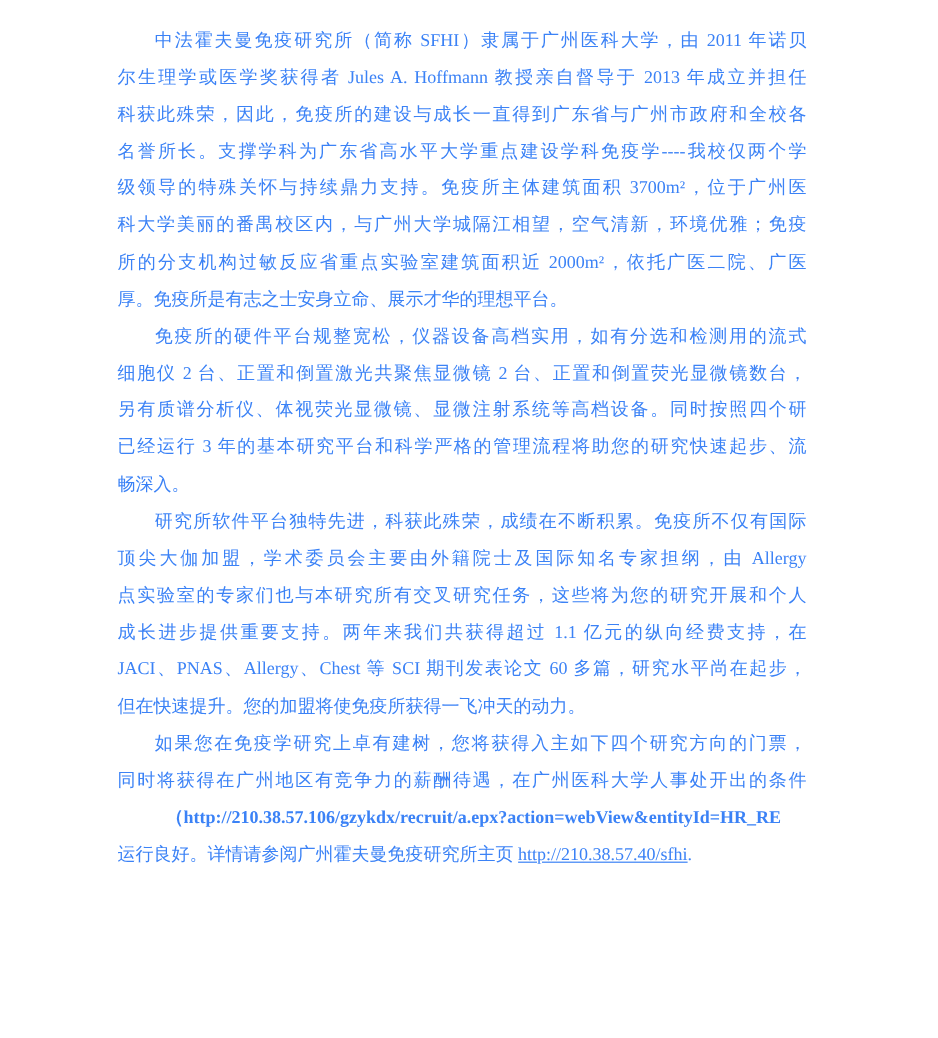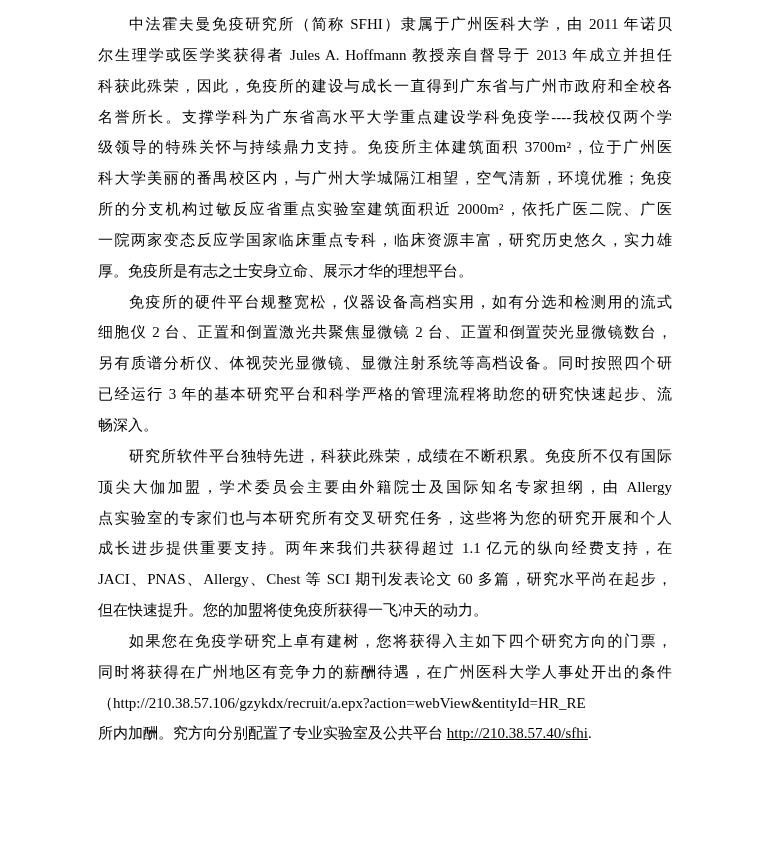--- a/index.html
+++ b/index.html
@@ -11,49 +11,48 @@
     width: 782px;
     height: 865px;
     position: relative;
     overflow: hidden;
     font-family: "Liberation Serif", "DejaVu Serif", serif;
     color: #000000;
   }
   .doc {
     position: absolute;
     left: 98px;
-    top: 9px;
+    top: 19px;
     width: 574px;
     font-size: 15px;
     line-height: 30.85px;
-    color: #000000;
+    color: #3b82f6;
   }
   .para { margin: 0; padding: 0; }
   .line { min-height: 30.85px; white-space: pre-wrap; }
   
   .j { text-align: justify; text-align-last: justify; }
   
   .ind { text-indent: 31px; }
-  .b { font-weight: normal; }
+  .b { font-weight: bold; margin-left: 40px; }
   a.plainlink { color: inherit; text-decoration: underline; cursor: pointer; }
 </style>
 </head>
 <body>
 
 <main class="doc">
 
   <section class="para">
     <div class="line j ind">中法霍夫曼免疫研究所（简称 SFHI）隶属于广州医科大学，由 2011 年诺贝</div>
     <div class="line j">尔生理学或医学奖获得者 Jules A. Hoffmann 教授亲自督导于 2013 年成立并担任</div>
     <div class="line j">科获此殊荣，因此，免疫所的建设与成长一直得到广东省与广州市政府和全校各</div>
     <div class="line j">名誉所长。支撑学科为广东省高水平大学重点建设学科免疫学----我校仅两个学</div>
     <div class="line j">级领导的特殊关怀与持续鼎力支持。免疫所主体建筑面积 3700m²，位于广州医</div>
     <div class="line j">科大学美丽的番禺校区内，与广州大学城隔江相望，空气清新，环境优雅；免疫</div>
     <div class="line j">所的分支机构过敏反应省重点实验室建筑面积近 2000m²，依托广医二院、广医</div>
-    <div class="line j">一院两家变态反应学国家临床重点专科，临床资源丰富，研究历史悠久，实力雄</div>
     <div class="line">厚。免疫所是有志之士安身立命、展示才华的理想平台。</div>
   </section>
 
   <section class="para">
     <div class="line j ind">免疫所的硬件平台规整宽松，仪器设备高档实用，如有分选和检测用的流式</div>
     <div class="line j">细胞仪 2 台、正置和倒置激光共聚焦显微镜 2 台、正置和倒置荧光显微镜数台，</div>
     <div class="line j">另有质谱分析仪、体视荧光显微镜、显微注射系统等高档设备。同时按照四个研</div>
     <div class="line j">已经运行 3 年的基本研究平台和科学严格的管理流程将助您的研究快速起步、流</div>
     <div class="line">畅深入。</div>
   </section>
@@ -64,16 +63,16 @@
     <div class="line j">点实验室的专家们也与本研究所有交叉研究任务，这些将为您的研究开展和个人</div>
     <div class="line j">成长进步提供重要支持。两年来我们共获得超过 1.1 亿元的纵向经费支持，在</div>
     <div class="line j">JACI、PNAS、Allergy、Chest 等 SCI 期刊发表论文 60 多篇，研究水平尚在起步，</div>
     <div class="line">但在快速提升。您的加盟将使免疫所获得一飞冲天的动力。</div>
   </section>
 
   <section class="para">
     <div class="line j ind">如果您在免疫学研究上卓有建树，您将获得入主如下四个研究方向的门票，</div>
     <div class="line j">同时将获得在广州地区有竞争力的薪酬待遇，在广州医科大学人事处开出的条件</div>
     <div class="line b">（http://210.38.57.106/gzykdx/recruit/a.epx?action=webView&amp;entityId=HR_RE</div>
-    <div class="line"><span>所内加酬。究方向分别配置了专业实验室及公共平台 </span><a class="plainlink">http://210.38.57.40/sfhi</a><span>.</span></div>
+    <div class="line"><span>运行良好。详情请参阅广州霍夫曼免疫研究所主页 </span><a class="plainlink">http://210.38.57.40/sfhi</a><span>.</span></div>
   </section>
 
 </main>
 
 </body></html>

